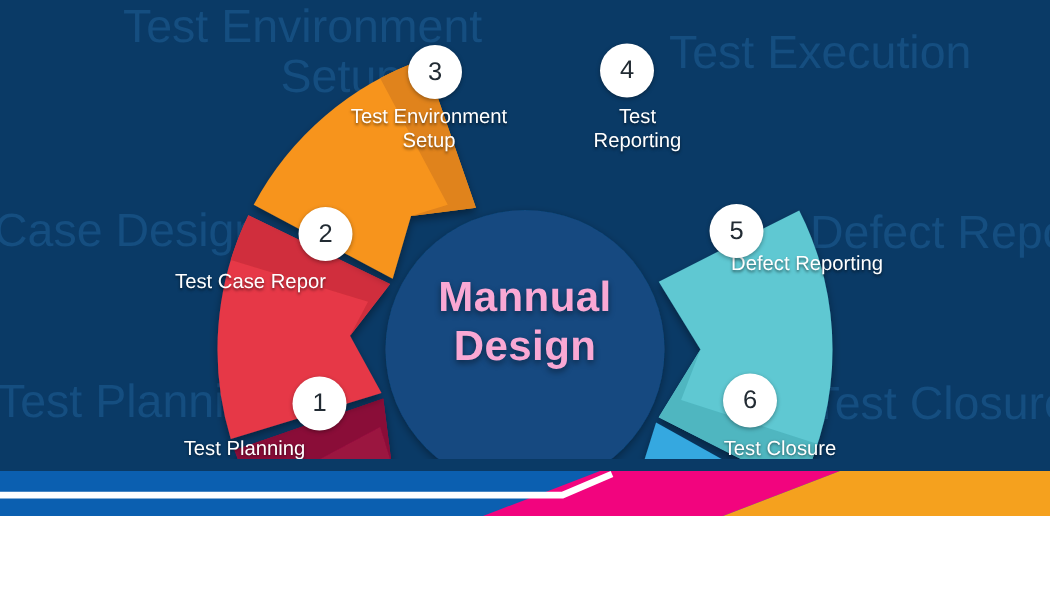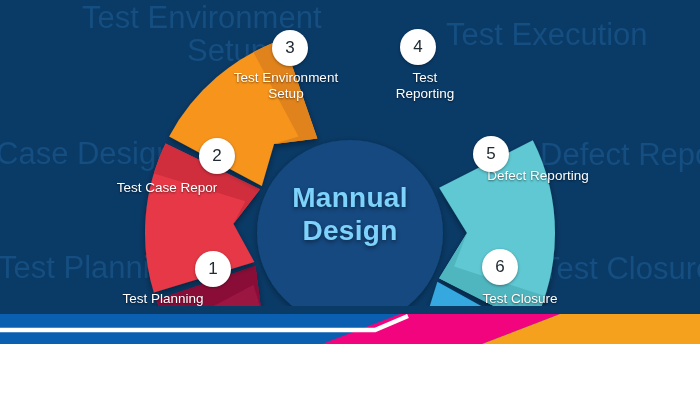--- a/index.html
+++ b/index.html
@@ -42,21 +42,21 @@
     top: 0;
   }
 
   
   .hub-text {
     position: absolute;
     left: 243px;
     top: 181px;
     width: 214px;
     text-align: center;
-    color: #7dd3fc;
+    color: #f9a8d4;
     font-family: "Liberation Sans", sans-serif;
     font-weight: bold;
     font-size: 28px;
     line-height: 1.18;
     letter-spacing: .3px;
     text-shadow: 0 2px 4px rgba(0,0,0,.45);
     pointer-events: none;
   }
 
   

